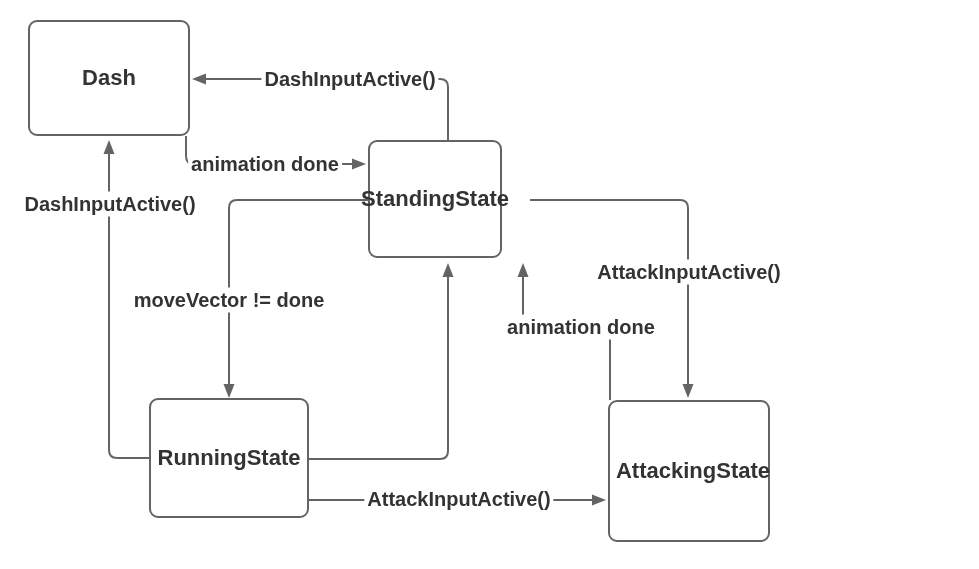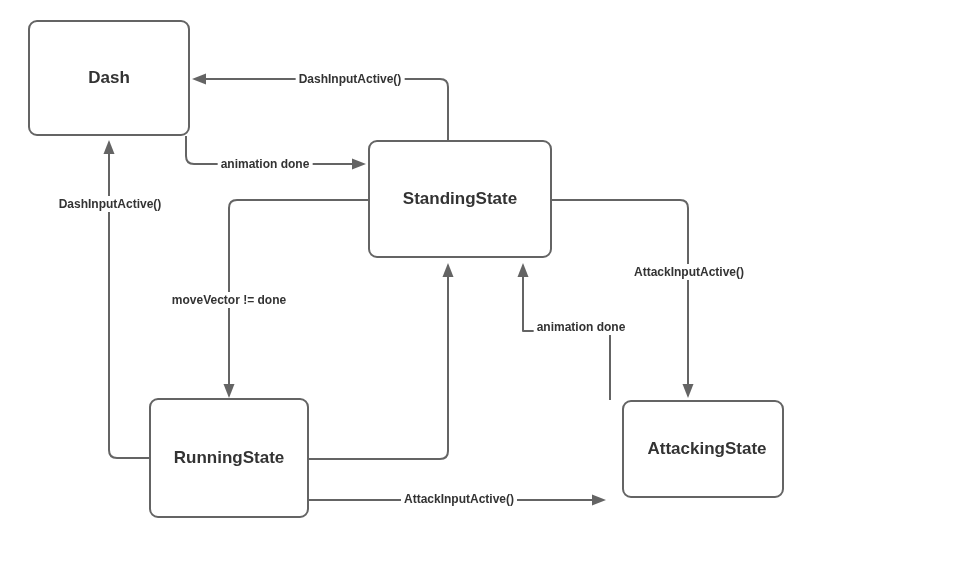--- a/index.html
+++ b/index.html
@@ -24,31 +24,31 @@
     position: absolute;
     box-sizing: border-box;
     background: #ffffff;
     border: 2px solid #646464;
     border-radius: 9px;
     display: flex;
     align-items: center;
     justify-content: center;
   }
   .state-node .node-label {
-    font-size: 17px;
+    font-size: 22px;
     font-weight: bold;
     color: #333333;
     white-space: nowrap;
   }
   .edge-label {
     position: absolute;
     transform: translate(-50%, -50%);
     background: #ffffff;
     padding: 1px 3px;
-    font-size: 12px;
+    font-size: 20px;
     font-weight: bold;
     color: #333333;
     white-space: nowrap;
   }
 </style>
 </head>
 <body>
 
 <div id="canvas">
   <svg id="edges-layer" xmlns="http://www.w3.org/2000/svg" viewBox="0 0 979 569">
@@ -65,27 +65,27 @@
       <path d="M 309 500 L 592 500" fill="none" stroke="#646464" stroke-width="2" stroke-linejoin="round"></path>
       <polygon points="606,500 592,494.5 592,505.5" fill="#646464"></polygon>
       <path d="M 530 200 L 680 200 Q 688 200 688 208 L 688 384" fill="none" stroke="#646464" stroke-width="2" stroke-linejoin="round"></path>
       <polygon points="688,398 682.5,384 693.5,384" fill="#646464"></polygon>
       <path d="M 610 400 L 610 331 L 523 331 L 523 277" fill="none" stroke="#646464" stroke-width="2" stroke-linejoin="round"></path>
       <polygon points="523,263 517.5,277 528.5,277" fill="#646464"></polygon>
     </svg>
 <div class="state-node" style="left: 28px; top: 20px; width: 162px; height: 116px;">
       <span class="node-label">Dash</span>
     </div>
-    <div class="state-node" style="left: 368px; top: 140px; width: 184px; height: 118px;">
+    <div class="state-node" style="left: 368px; top: 140px; width: 134px; height: 118px;">
       <span class="node-label">StandingState</span>
     </div>
     <div class="state-node" style="left: 149px; top: 398px; width: 160px; height: 120px;">
       <span class="node-label">RunningState</span>
     </div>
-    <div class="state-node" style="left: 622px; top: 400px; width: 162px; height: 98px; padding-left: 8px;">
+    <div class="state-node" style="left: 608px; top: 400px; width: 162px; height: 142px; padding-left: 8px;">
       <span class="node-label">AttackingState</span>
     </div>
     <div class="edge-label" style="left: 350px; top: 79px;">DashInputActive()</div>
     <div class="edge-label" style="left: 265px; top: 164px;">animation done</div>
     <div class="edge-label" style="left: 110px; top: 204px;">DashInputActive()</div>
     <div class="edge-label" style="left: 229px; top: 300px;">moveVector != done</div>
     <div class="edge-label" style="left: 459px; top: 499px;">AttackInputActive()</div>
     <div class="edge-label" style="left: 689px; top: 272px;">AttackInputActive()</div>
     <div class="edge-label" style="left: 581px; top: 327px;">animation done</div>
   </div>

